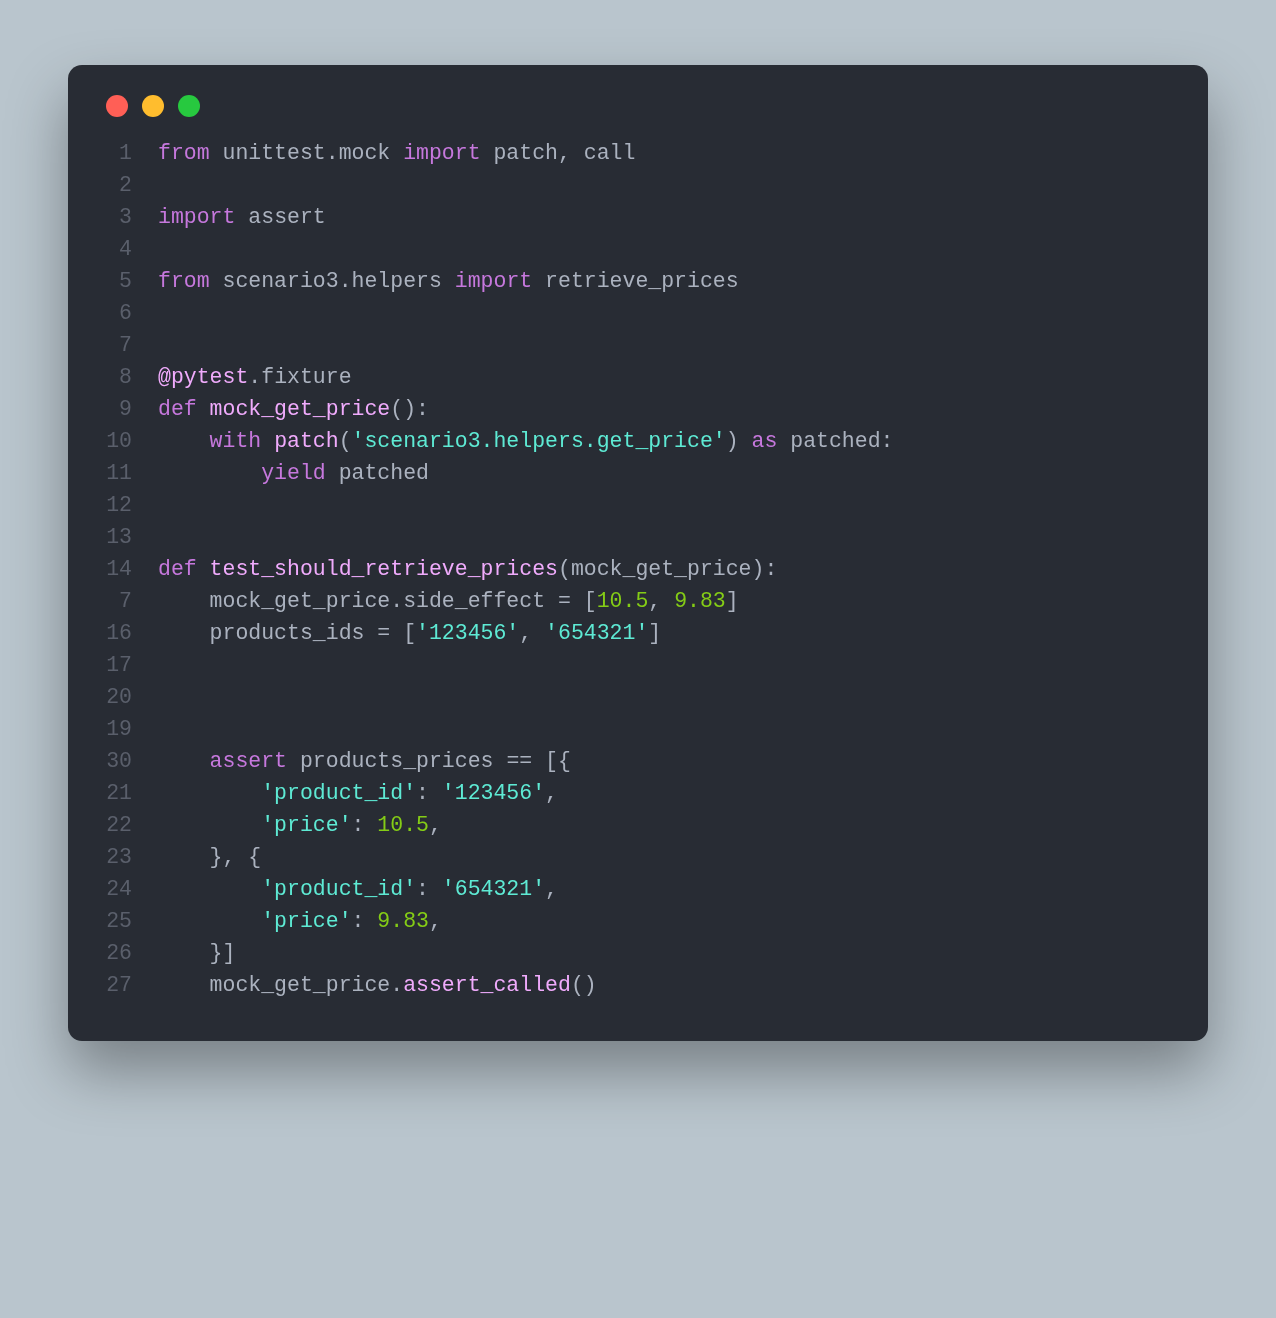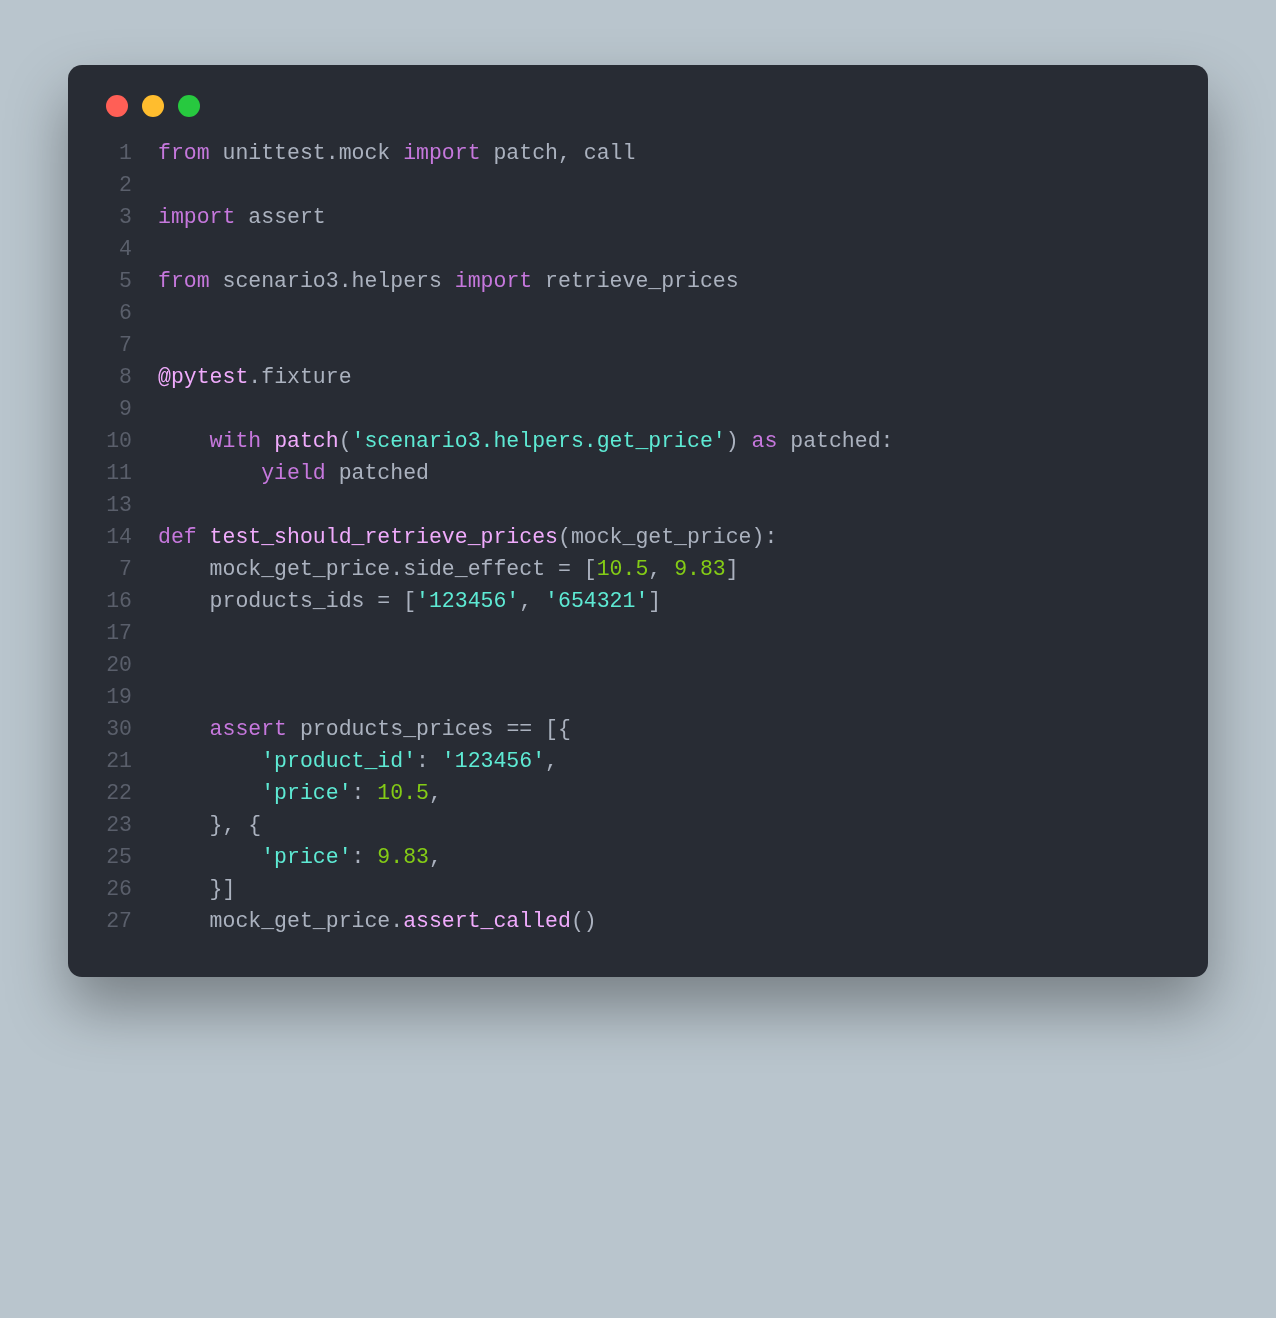--- a/index.html
+++ b/index.html
@@ -76,31 +76,33 @@
   </div>
   <div class="code-area" id="code-area">
       <div class="line"><span class="gutter">1</span><span class="code"><span class="tok-kw">from </span><span class="tok-name">unittest</span><span class="tok-op">.</span><span class="tok-name">mock</span><span class="tok-kw"> import </span><span class="tok-name">patch</span><span class="tok-op">, </span><span class="tok-name">call</span></span></div>
       <div class="line"><span class="gutter">2</span><span class="code">&nbsp;</span></div>
       <div class="line"><span class="gutter">3</span><span class="code"><span class="tok-kw">import </span><span class="tok-name">assert</span></span></div>
       <div class="line"><span class="gutter">4</span><span class="code">&nbsp;</span></div>
       <div class="line"><span class="gutter">5</span><span class="code"><span class="tok-kw">from </span><span class="tok-name">scenario3</span><span class="tok-op">.</span><span class="tok-name">helpers</span><span class="tok-kw"> import </span><span class="tok-name">retrieve_prices</span></span></div>
       <div class="line"><span class="gutter">6</span><span class="code">&nbsp;</span></div>
       <div class="line"><span class="gutter">7</span><span class="code">&nbsp;</span></div>
       <div class="line"><span class="gutter">8</span><span class="code"><span class="tok-fn">@pytest</span><span class="tok-op">.</span><span class="tok-name">fixture</span></span></div>
-      <div class="line"><span class="gutter">9</span></div>
+      <div class="line"><span class="gutter">9</span><span class="code"><span class="tok-kw">def </span><span class="tok-fn">mock_get_price</span><span class="tok-op">():</span></span></div>
       <div class="line"><span class="gutter">10</span><span class="code"><span class="tok-white">    </span><span class="tok-kw">with </span><span class="tok-fn">patch</span><span class="tok-op">(</span><span class="tok-str">'scenario3.helpers.get_price'</span><span class="tok-op">)</span><span class="tok-kw"> as </span><span class="tok-name">patched</span><span class="tok-op">:</span></span></div>
       <div class="line"><span class="gutter">11</span><span class="code"><span class="tok-white">        </span><span class="tok-kw">yield </span><span class="tok-name">patched</span></span></div>
+      <div class="line"><span class="gutter">12</span><span class="code">&nbsp;</span></div>
       <div class="line"><span class="gutter">13</span><span class="code">&nbsp;</span></div>
       <div class="line"><span class="gutter">14</span><span class="code"><span class="tok-kw">def </span><span class="tok-fn">test_should_retrieve_prices</span><span class="tok-op">(</span><span class="tok-name">mock_get_price</span><span class="tok-op">):</span></span></div>
       <div class="line"><span class="gutter">7</span><span class="code"><span class="tok-white">    </span><span class="tok-name">mock_get_price</span><span class="tok-op">.</span><span class="tok-name">side_effect</span><span class="tok-op"> = [</span><span class="tok-num">10.5</span><span class="tok-op">, </span><span class="tok-num">9.83</span><span class="tok-op">]</span></span></div>
       <div class="line"><span class="gutter">16</span><span class="code"><span class="tok-white">    </span><span class="tok-name">products_ids</span><span class="tok-op"> = [</span><span class="tok-str">'123456'</span><span class="tok-op">, </span><span class="tok-str">'654321'</span><span class="tok-op">]</span></span></div>
       <div class="line"><span class="gutter">17</span><span class="code">&nbsp;</span></div>
       <div class="line"><span class="gutter">20</span></div>
       <div class="line"><span class="gutter">19</span><span class="code">&nbsp;</span></div>
       <div class="line"><span class="gutter">30</span><span class="code"><span class="tok-white">    </span><span class="tok-kw">assert </span><span class="tok-name">products_prices</span><span class="tok-op"> == [{</span></span></div>
       <div class="line"><span class="gutter">21</span><span class="code"><span class="tok-white">        </span><span class="tok-str">'product_id'</span><span class="tok-op">: </span><span class="tok-str">'123456'</span><span class="tok-op">,</span></span></div>
       <div class="line"><span class="gutter">22</span><span class="code"><span class="tok-white">        </span><span class="tok-str">'price'</span><span class="tok-op">: </span><span class="tok-num">10.5</span><span class="tok-op">,</span></span></div>
       <div class="line"><span class="gutter">23</span><span class="code"><span class="tok-white">    </span><span class="tok-op">}, {</span></span></div>
+      <div class="line"><span class="gutter">24</span><span class="code"><span class="tok-white">        </span><span class="tok-str">'product_id'</span><span class="tok-op">: </span><span class="tok-str">'654321'</span><span class="tok-op">,</span></span></div>
       <div class="line"><span class="gutter">25</span><span class="code"><span class="tok-white">        </span><span class="tok-str">'price'</span><span class="tok-op">: </span><span class="tok-num">9.83</span><span class="tok-op">,</span></span></div>
       <div class="line"><span class="gutter">26</span><span class="code"><span class="tok-white">    </span><span class="tok-op">}]</span></span></div>
       <div class="line"><span class="gutter">27</span><span class="code"><span class="tok-white">    </span><span class="tok-name">mock_get_price</span><span class="tok-op">.</span><span class="tok-fn">assert_called</span><span class="tok-op">()</span></span></div>
     </div>
 </div>
 
 </body></html>

